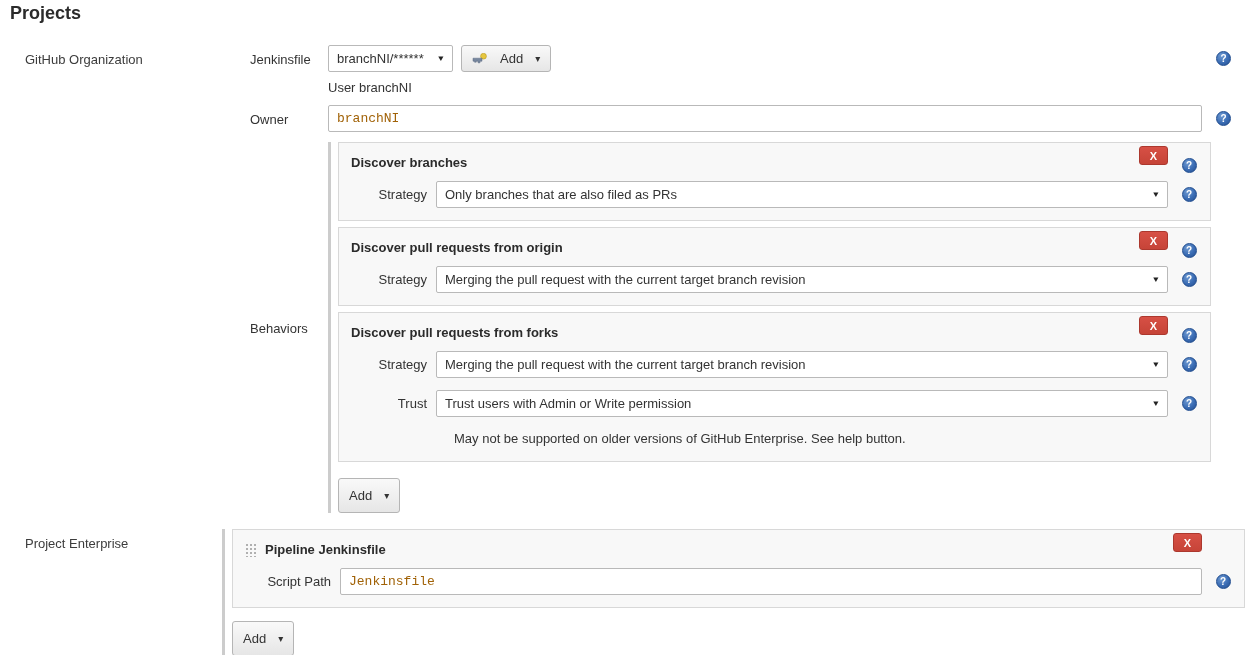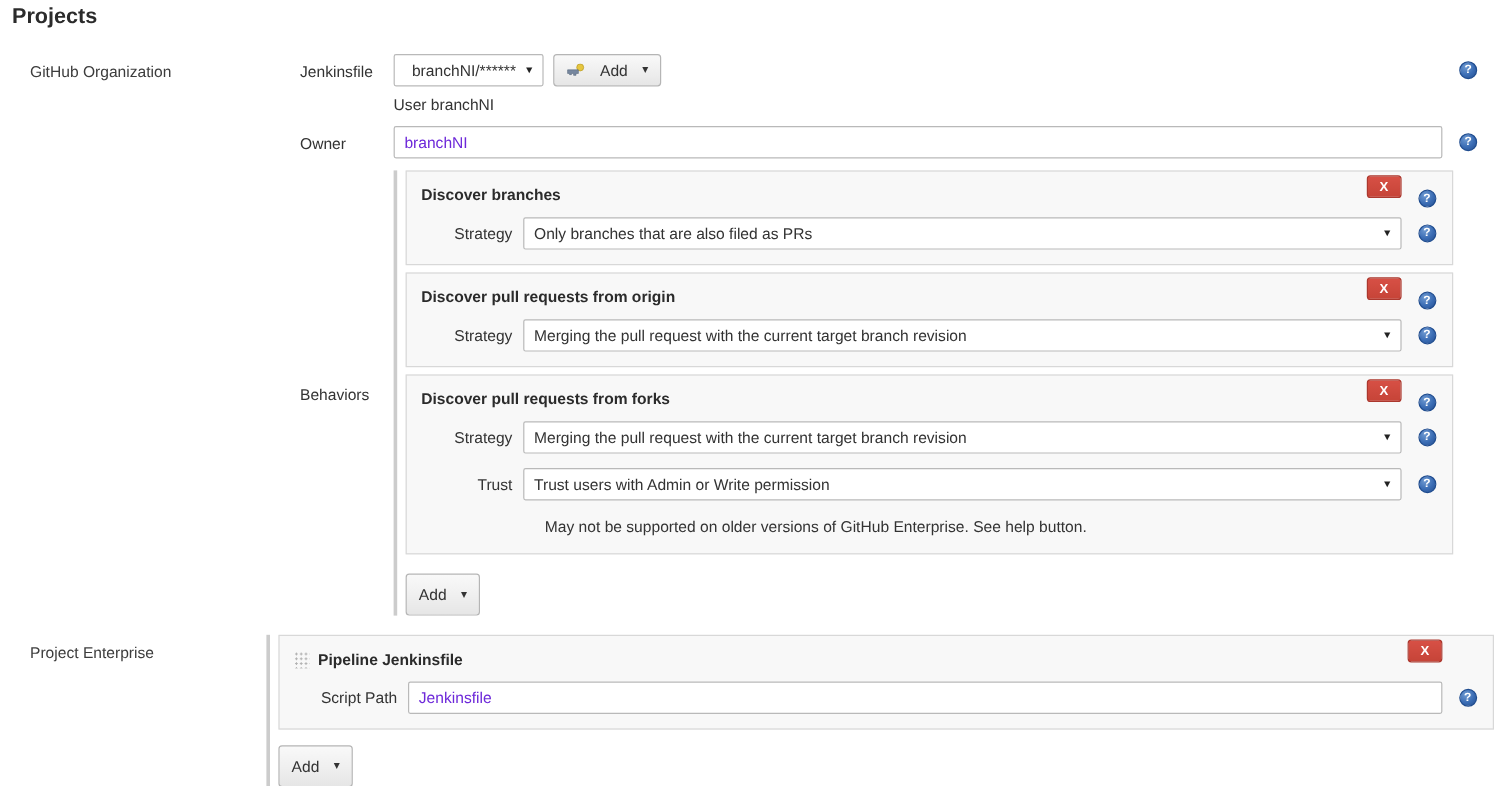--- a/index.html
+++ b/index.html
@@ -37,24 +37,24 @@
   
   .fake-select {
     position: relative; background: #fff; border: 1px solid #b9b9b9; border-radius: 2px;
     height: 27px; display: flex; align-items: center;
     padding: 0 22px 0 8px; cursor: pointer; width: 100%;
   }
   .fake-select .caret {
     position: absolute; right: 7px; top: 50%; transform: translateY(-50%) scaleX(1.1);
     font-size: 8px; color: #222; line-height: 8px;
   }
-  .fake-select.narrow { width: 125px; flex: 0 0 125px; justify-content: flex-end; }
+  .fake-select.narrow { width: 125px; flex: 0 0 125px; }
   .text-input {
     width: 100%; height: 27px; border: 1px solid #b9b9b9; border-radius: 2px;
-    padding: 0 8px; font-family: Liberation Sans, sans-serif; font-size: 13px; color: #6d28d9;
+    padding: 0 8px; font-family: Liberation Mono, monospace; font-size: 13px; color: #a16207;
     background: #fff; outline: none;
   }
 
   
   .btn {
     display: inline-flex; align-items: center; gap: 12px;
     background: linear-gradient(#f9f9f9, #e6e6e6);
     border: 1px solid #b5b5b5; border-radius: 3px;
     padding: 8px 10px; font-family: "Liberation Sans", sans-serif;
     font-size: 13px; color: #333; cursor: pointer; line-height: 17px;

